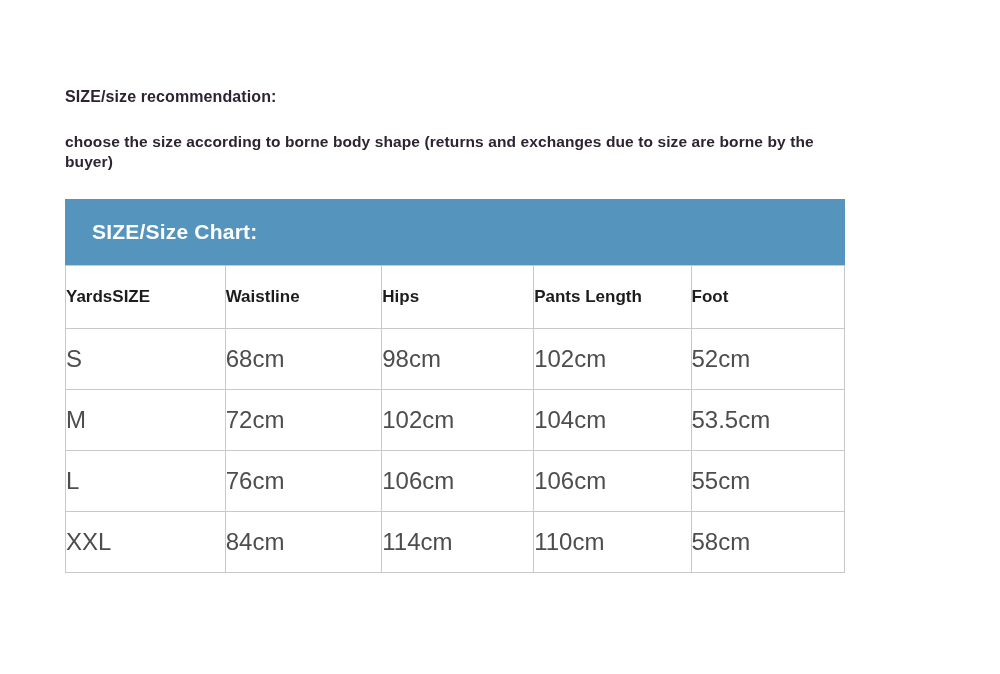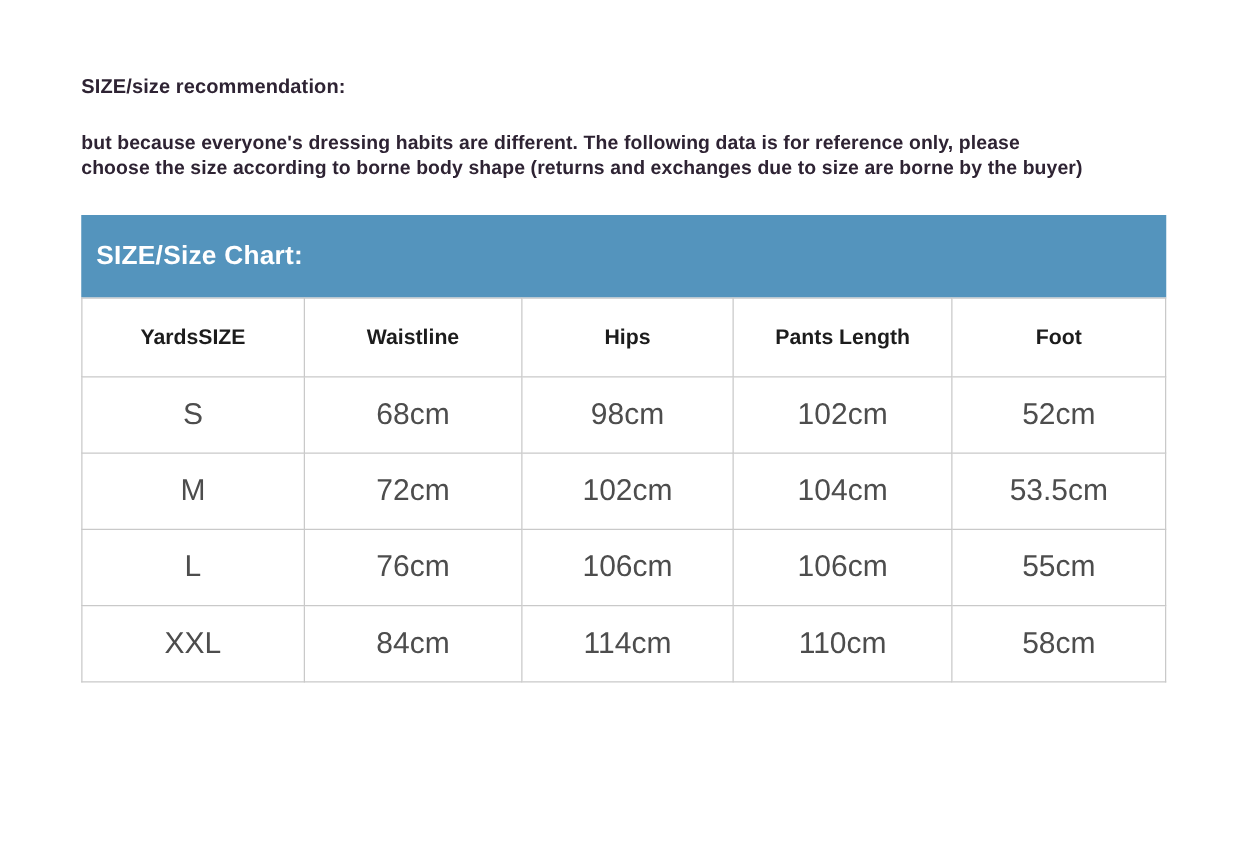--- a/index.html
+++ b/index.html
@@ -5,22 +5,22 @@
   * { margin: 0; padding: 0; box-sizing: border-box; }
   html, body { background: #ffffff; }
   body {
     width: 1000px; height: 674px;
     position: relative;
     font-family: "Liberation Sans", sans-serif;
     overflow: hidden;
   }
   .content {
     position: absolute;
-    left: 65px; top: 61px;
-    width: 868px;
+    left: 65px; top: 88px;
+    width: 780px;
   }
   .heading {
     font-size: 16px;
     font-weight: bold;
     color: #2e2333;
     letter-spacing: 0.1px;
   }
   .paragraph {
     margin-top: 26px;
     font-size: 15.5px;
@@ -28,36 +28,36 @@
     color: #2e2333;
     line-height: 19.5px;
     letter-spacing: 0.1px;
   }
   .chart-title-bar {
     margin-top: 28px;
     height: 66px;
     background: #5494bd;
     display: flex;
     align-items: center;
-    padding-left: 12px;
+    padding-left: 27px;
   }
   .chart-title {
     color: #ffffff;
     font-size: 21px;
     font-weight: bold;
     letter-spacing: 0.2px;
   }
   table.size-table {
     width: 100%;
     border-collapse: collapse;
     table-layout: fixed;
   }
   .size-table th, .size-table td {
     border: 1px solid #c9c9c9;
-    text-align: center;
+    text-align: left;
     vertical-align: middle;
   }
   .size-table th {
     height: 63px;
     font-size: 17px;
     font-weight: bold;
     color: #1c1c1c;
   }
   .size-table td {
     height: 61px;
@@ -67,21 +67,20 @@
   }
 </style>
 </head>
 <body>
 
 <div class="content">
 
   <div class="heading">SIZE/size recommendation:</div>
 
   <div class="paragraph">
-    <div>but because everyone's dressing habits are different. The following data is for reference only, please</div>
     <div>choose the size according to borne body shape (returns and exchanges due to size are borne by the buyer)</div>
   </div>
 
   <div class="chart-title-bar">
     <span class="chart-title">SIZE/Size Chart:</span>
   </div>
 
   <table class="size-table">
     <colgroup>
       <col style="width:20.5%">

